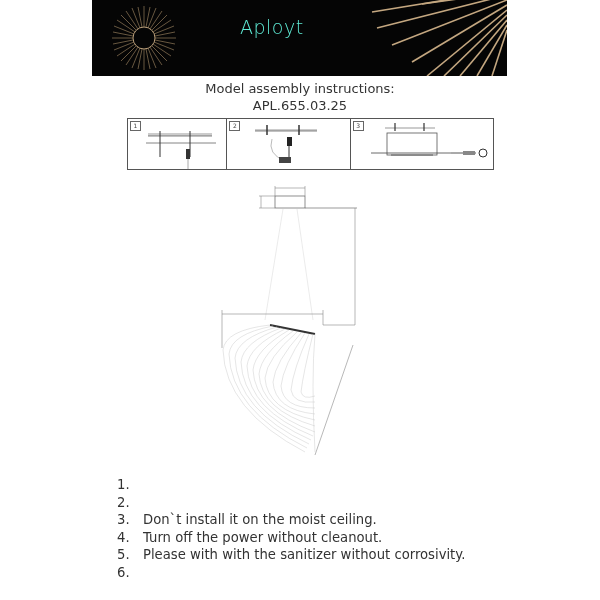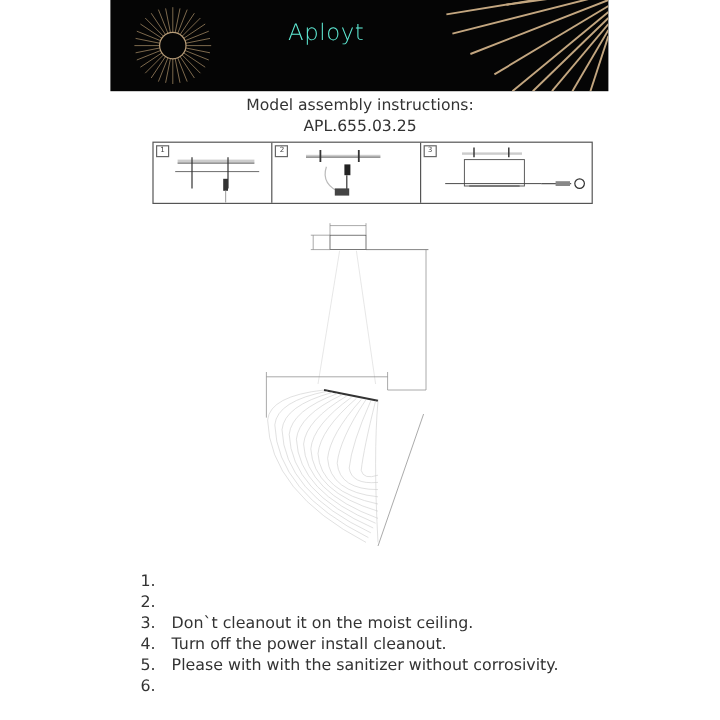--- a/index.html
+++ b/index.html
@@ -169,25 +169,25 @@
 
 <ol class="specs">
   <li>
       <span class="n">1.</span>
     </li>
   <li>
       <span class="n">2.</span>
     </li>
   <li>
       <span class="n">3.</span>
-      <span>Don`t cleanout it on the moist ceiling.</span>
+      <span>Don`t install it on the moist ceiling.</span>
     </li>
   <li>
       <span class="n">4.</span>
-      <span>Turn off the power install cleanout.</span>
+      <span>Turn off the power without cleanout.</span>
     </li>
   <li>
       <span class="n">5.</span>
       <span>Please with with the sanitizer without corrosivity.</span>
     </li>
   <li>
       <span class="n">6.</span>
     </li>
 </ol>
 

